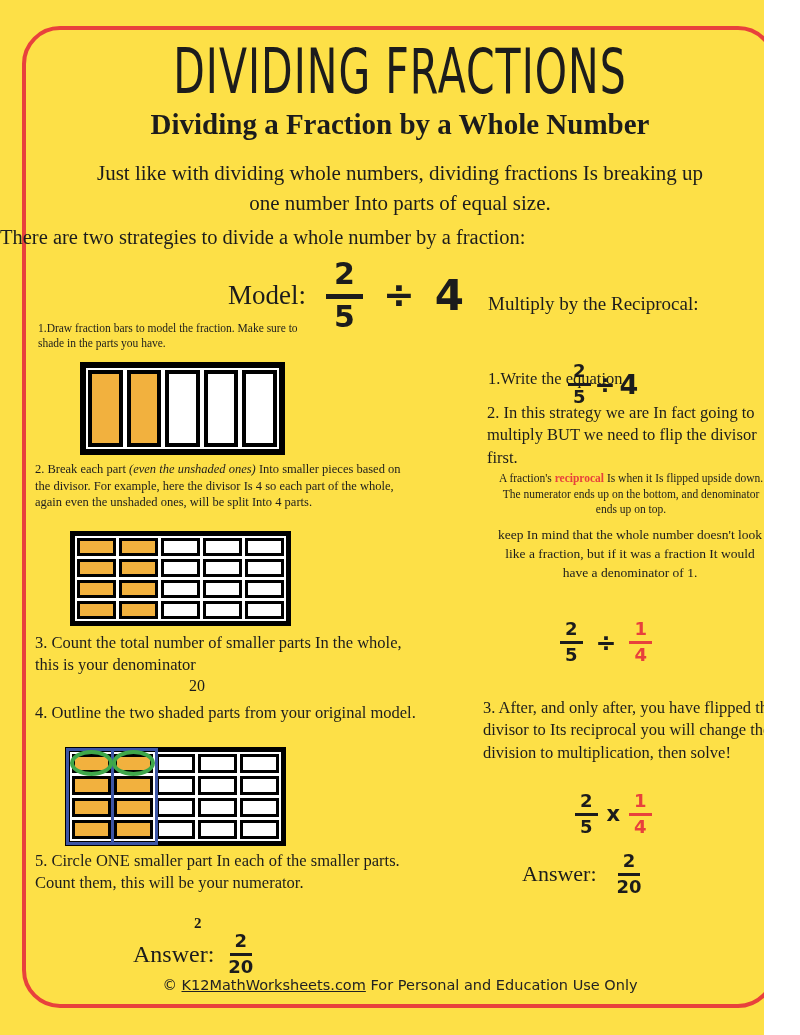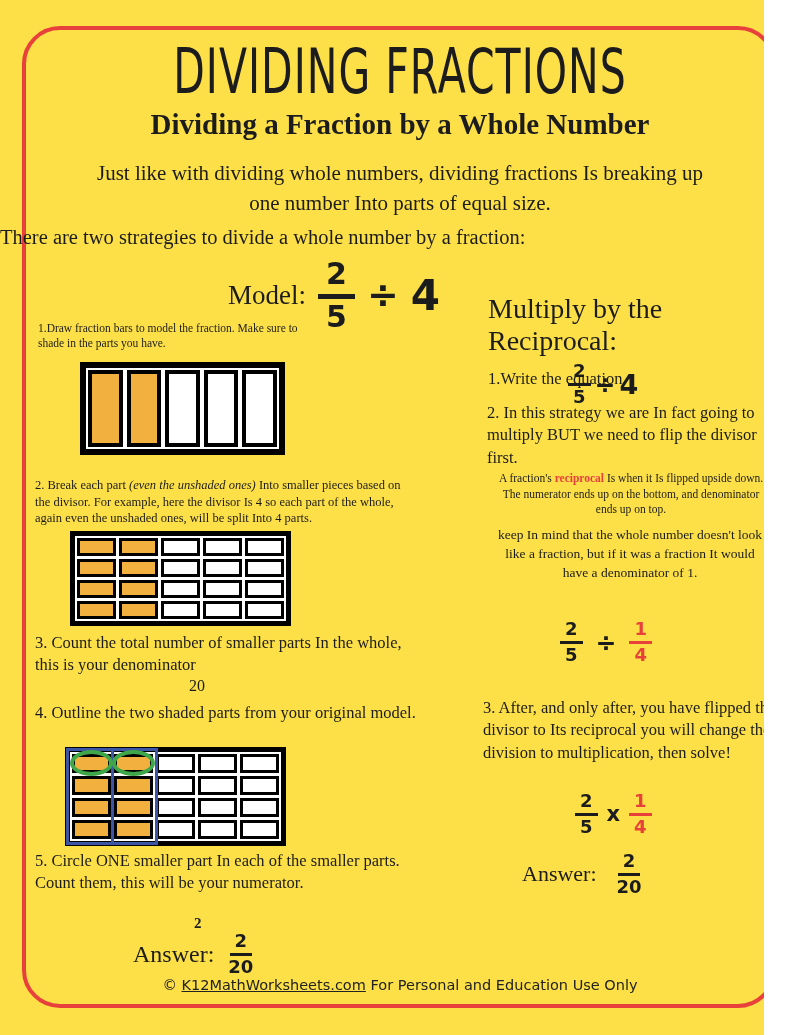--- a/index.html
+++ b/index.html
@@ -55,62 +55,62 @@
   .overlay{position:absolute;pointer-events:none;}
   .outline{position:absolute;border:3px solid var(--blue);}
   .circle{position:absolute;border:4px solid var(--green);border-radius:50%;}
 
   .value-note{position:absolute;font-size:16px;}
   .count-note{position:absolute;font-family:"Liberation Serif",serif;font-weight:bold;font-size:15px;}
   .answer-row{position:absolute;display:flex;align-items:center;gap:14px;}
   .answer-label{font-size:24px;}
   .answer-label.r{font-size:22px;}
 
-  .heading-right{position:absolute;font-size:28px;}
+  .heading-right{position:absolute;font-size:19px;}
   .note{position:absolute;text-align:center;}
   .note1{font-size:11.5px;line-height:1.35;}
   .note1 .hl{color:var(--red-text);font-weight:bold;}
   .note2{font-size:13.5px;line-height:1.4;}
 
   .footer{position:absolute;left:0;top:977px;width:800px;text-align:center;
           font-family:"DejaVu Sans",sans-serif;font-size:14.5px;color:#222;}
   .footer a{color:#222;text-decoration:underline;cursor:pointer;}
 </style>
 </head>
 <body>
 
 <div class="sheet">
   <div class="page-border"></div>
 
   <div class="title">DIVIDING FRACTIONS</div>
   <div class="subtitle">Dividing a Fraction by a Whole Number</div>
   <div class="intro">Just like with dividing whole numbers, dividing fractions Is breaking up one number Into parts of equal size.</div>
   <div class="strategies">There are two strategies to divide a whole number by a fraction:</div>
 
-  <div class="eqrow" style="left:228px;top:258px;gap:12px;">
+  <div class="eqrow" style="left:228px;top:258px;gap:20px;">
     <span class="model-label">Model:</span>
     <span class="frac big">
       <span class="num">2</span>
       <span class="den">5</span>
     </span>
     <span class="op" style="font-size:38px;">÷</span>
     <span class="whole" style="font-size:42px;">4</span>
   </div>
 
   <div class="step s-small" style="left:38px;top:321px;width:265px;">1.Draw fraction bars to model the fraction. Make sure to shade in the parts you have.</div>
 
   <div class="bar" style="left:80px;top:362px;width:205px;height:93px;">
       <div class="cell shaded"></div>
       <div class="cell shaded"></div>
       <div class="cell"></div>
       <div class="cell"></div>
       <div class="cell"></div>
     </div>
 
-  <div class="step s-med" style="left:35px;top:461px;width:373px;margin-top:16px;">
+  <div class="step s-med" style="left:35px;top:461px;width:373px;">
     <span>2. Break each part </span><em>(even the unshaded ones)</em><span> Into smaller pieces based on the divisor. For example, here the divisor Is 4 so each part of the whole, again even the unshaded ones, will be split Into 4 parts.</span>
   </div>
 
   <div class="grid" style="left: 70px; top: 531px; width: 221px; height: 95px; grid-template-columns: repeat(5, 1fr);">
       <div class="cell shaded"></div>
       <div class="cell shaded"></div>
       <div class="cell"></div>
       <div class="cell"></div>
       <div class="cell"></div>
       <div class="cell shaded"></div>

